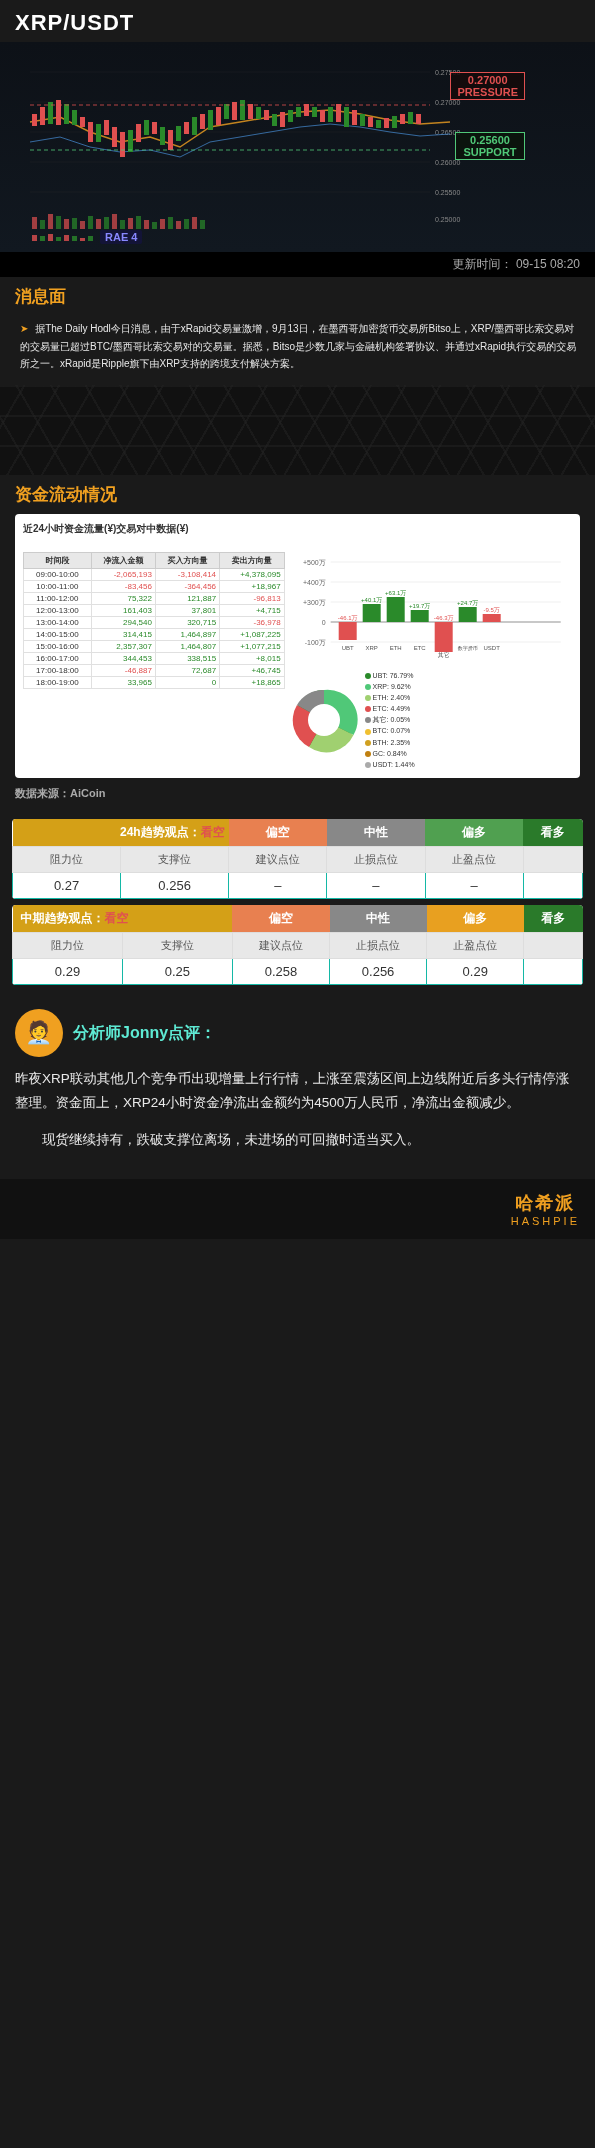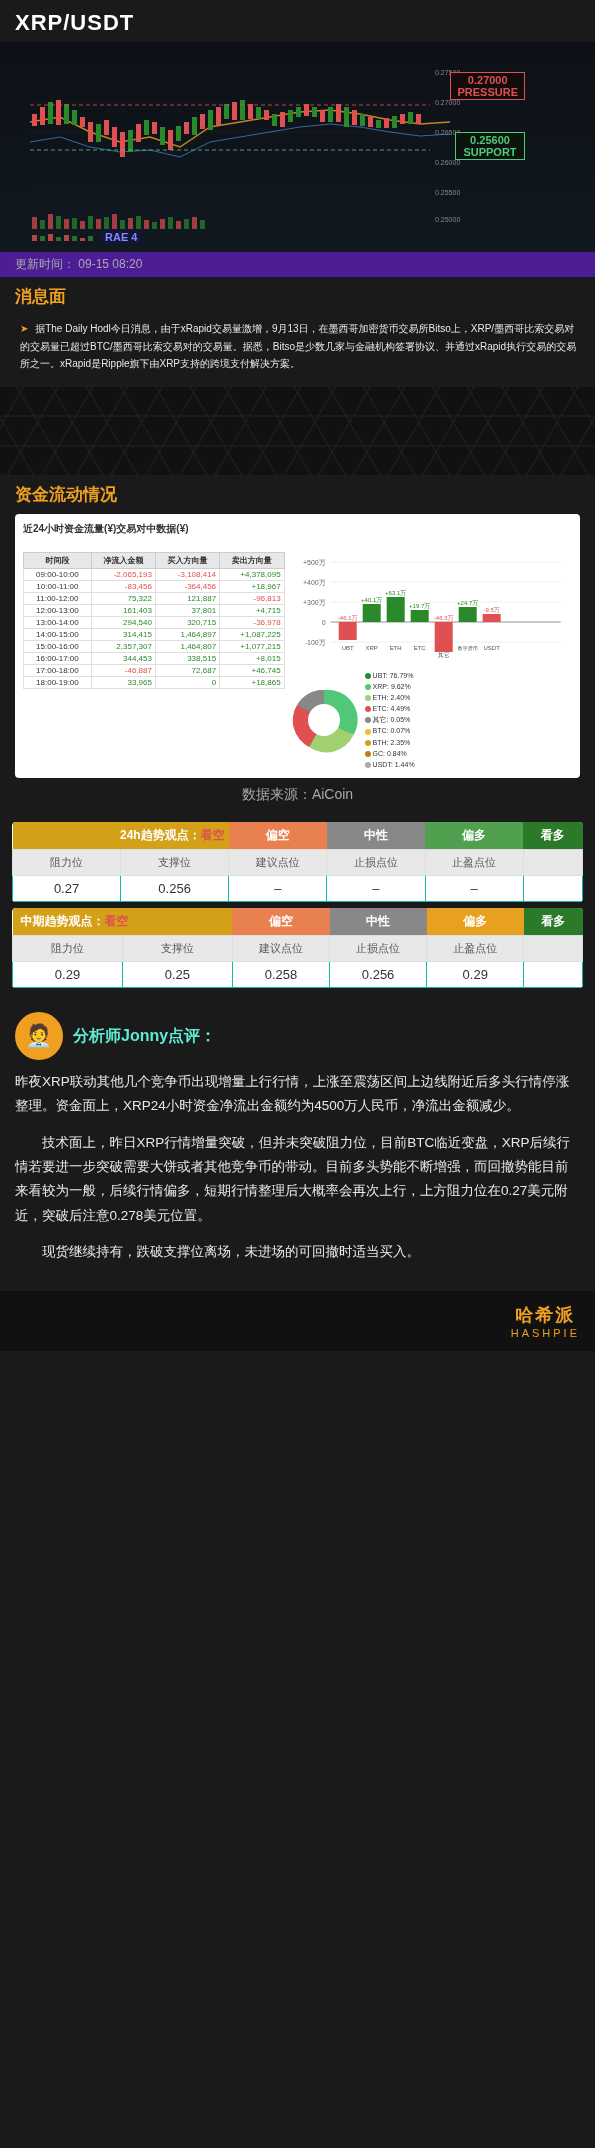--- a/index.html
+++ b/index.html
@@ -66,22 +66,22 @@
     
     .chart-svg {
       position: absolute;
       top: 0; left: 0;
       width: 100%;
       height: 100%;
     }
 
     
     .update-time {
-      background: #4c1d95;
-      text-align: left;
+      background: #000000;
+      text-align: right;
       padding: 4px 15px;
       font-size: 12px;
       color: #aaa;
     }
 
     
     .section {
       background: #1a1a1a;
       padding: 8px 15px 12px;
     }
@@ -180,24 +180,25 @@
     }
     .legend-dot {
       display: inline-block;
       width: 6px;
       height: 6px;
       border-radius: 50%;
       margin-right: 2px;
       vertical-align: middle;
     }
     .data-source {
-      text-align: center;
-      font-size: 14px;
+      text-align: left;
+      font-size: 11px;
       color: #aaa;
       padding: 2px 0;
+      font-weight: bold;
     }
 
     
     .trend-table-section {
       background: #1a1a1a;
       padding: 4px 12px 8px;
     }
     .trend-table {
       width: 100%;
       border-collapse: collapse;
@@ -711,23 +712,20 @@
     <div class="analyst-avatar">
       <span>🧑‍💼</span>
     </div>
     <div class="analyst-name">分析师Jonny点评：</div>
   </div>
   <div class="analyst-body">
     <p class="analyst-para">
       昨夜XRP联动其他几个竞争币出现增量上行行情，上涨至震荡区间上边线附近后多头行情停涨整理。资金面上，XRP24小时资金净流出金额约为4500万人民币，净流出金额减少。
     </p>
     <p class="analyst-para">
-      技术面上，昨日XRP行情增量突破，但并未突破阻力位，目前BTC临近变盘，XRP后续行情若要进一步突破需要大饼或者其他竞争币的带动。目前多头势能不断增强，而回撤势能目前来看较为一般，后续行情偏多，短期行情整理后大概率会再次上行，上方阻力位在0.27美元附近，突破后注意0.278美元位置。
-    </p>
-    <p class="analyst-para">
       现货继续持有，跌破支撑位离场，未进场的可回撤时适当买入。
     </p>
   </div>
 </div>
 
 <div class="footer">
   <div style="display:flex;flex-direction:column;align-items:center;">
     <div class="footer-logo">哈希派</div>
     <div class="footer-logo-sub">HASHPIE</div>
   </div>

